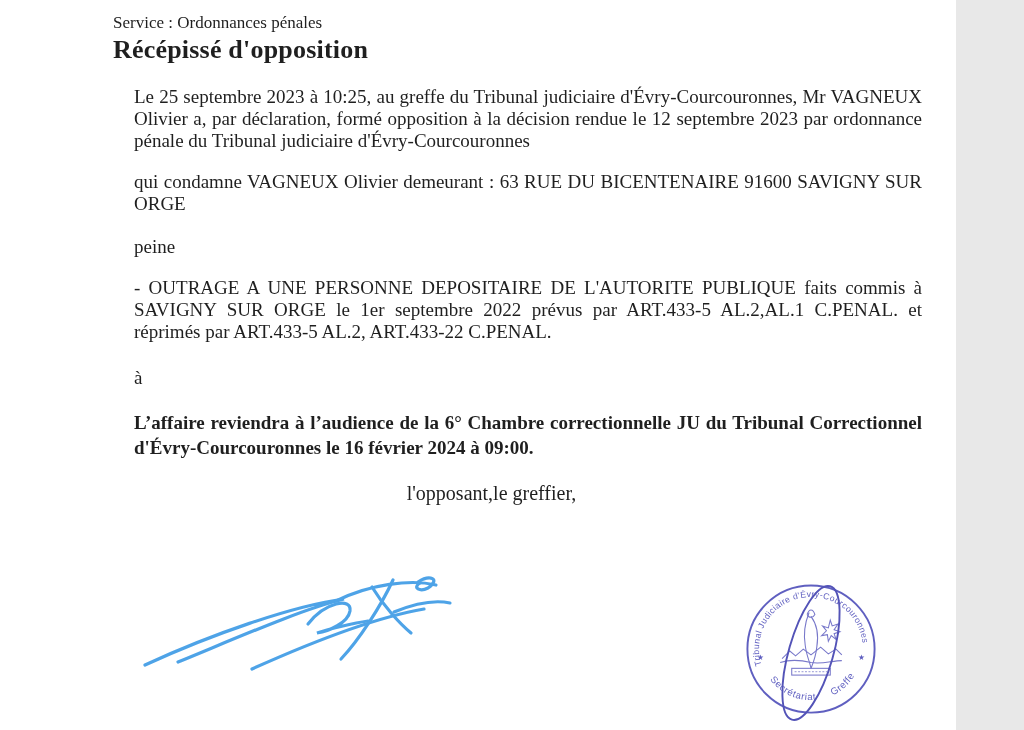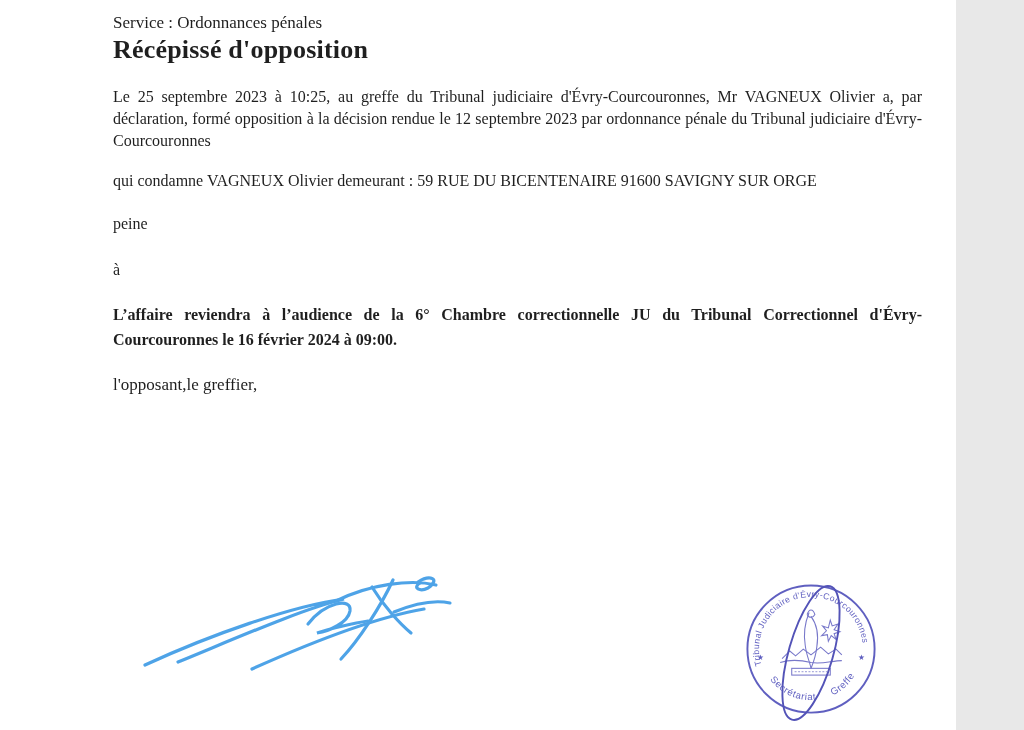--- a/index.html
+++ b/index.html
@@ -20,34 +20,35 @@
     margin-top:12px;
     font-size:17px;line-height:22px;
   }
   .title{
     margin-top:0;
     font-size:26px;line-height:32px;
     font-weight:bold;
     letter-spacing:0.2px;
   }
   .para{
-    font-size:16px;line-height:22px;
+    font-size:19px;line-height:22px;
     text-align:justify;
+    margin-left:21px;
   }
   .mt20{margin-top:20px;}
   .mt18{margin-top:18px;}
   .mt21{margin-top:21px;}
   .mt24{margin-top:24px;}
   .mt16{margin-top:16px;}
   .mt22{margin-top:22px;}
   .bold{font-weight:bold;line-height:25px;}
   .sig-row{
     display:flex;
-    justify-content:flex-start;
-    font-size:17px;line-height:22px;
+    justify-content:center;
+    font-size:20px;line-height:22px;
   }
   .greffier{margin-right:52px;}
   .sig-svg{
     position:absolute;left:130px;top:572px;
     width:330px;height:100px;
   }
   .stamp-svg{
     position:absolute;left:731px;top:572px;
     width:160px;height:158px;
   }
@@ -60,24 +61,25 @@
 
 <div class="doc">
   <div class="content">
 
     <div class="service">Service : Ordonnances pénales</div>
 
     <div class="title">Récépissé d'opposition</div>
 
     <p class="para mt20">Le 25 septembre 2023 à 10:25, au greffe du Tribunal judiciaire d'Évry-Courcouronnes, Mr VAGNEUX Olivier a, par déclaration, formé opposition à la décision rendue le 12 septembre 2023 par ordonnance pénale du Tribunal judiciaire d'Évry-Courcouronnes</p>
 
-    <p class="para mt18">qui condamne VAGNEUX Olivier demeurant : 59 RUE DU BICENTENAIRE 91600 SAVIGNY SUR ORGE</p>
+    <p class="para mt18">qui condamne VAGNEUX Olivier demeurant : 63 RUE DU BICENTENAIRE 91600 SAVIGNY SUR ORGE</p>
 
     <p class="para mt21">peine</p>
 
+    <p class="para mt18">- OUTRAGE A UNE PERSONNE DEPOSITAIRE DE L'AUTORITE PUBLIQUE faits commis à SAVIGNY SUR ORGE le 1er septembre 2022 prévus par ART.433-5 AL.2,AL.1 C.PENAL. et réprimés par ART.433-5 AL.2, ART.433-22 C.PENAL.</p>
 
     <p class="para mt24">à</p>
 
 
     <p class="para mt21 bold">L’affaire reviendra à l’audience de la 6° Chambre correctionnelle JU du Tribunal Correctionnel d'Évry-Courcouronnes le 16 février 2024 à 09:00.</p>
 
 
     <div class="sig-row mt22">
       <span>l'opposant,</span>
       <span class="greffier">le greffier,</span>

